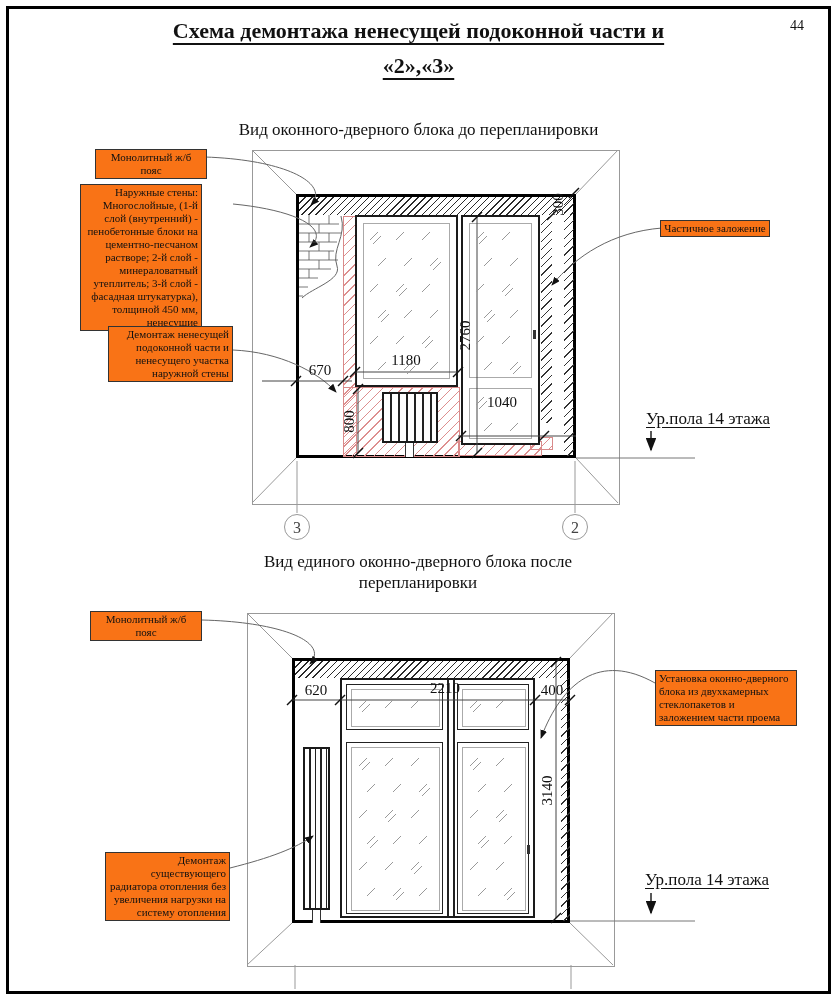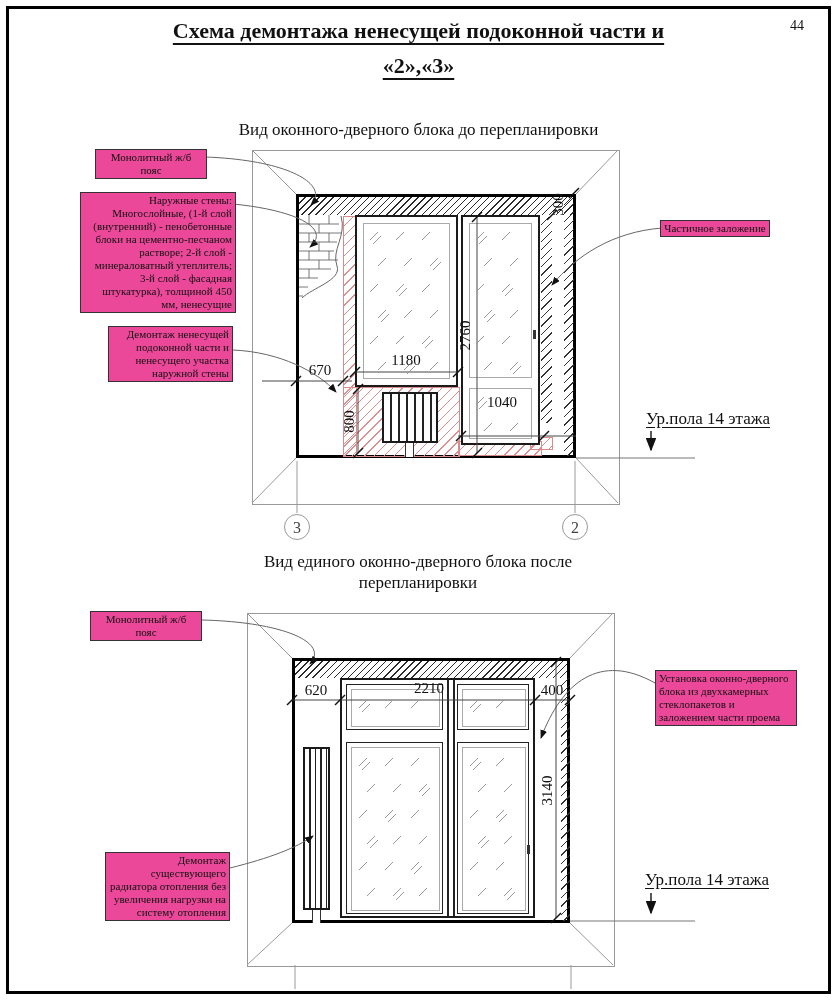--- a/index.html
+++ b/index.html
@@ -28,21 +28,21 @@
   .frame{position:absolute;border:2px solid #1a1a1a;z-index:1;background:#fff;box-sizing:border-box;}
   .glass{position:absolute;border:1px solid #aaa;background:#fff;}
   .pane{position:absolute;border:1px solid #222;background:#fff;box-sizing:border-box;}
   .mullion{position:absolute;border-left:2px solid #222;border-right:2px solid #222;background:#fff;box-sizing:border-box;}
   .handle{position:absolute;background:#333;z-index:2;}
   .radiator{position:absolute;border:2px solid #1a1a1a;z-index:2;background-color:#fff;box-sizing:border-box;}
   .rad-bars-7{background-image:repeating-linear-gradient(90deg,transparent 0 6.5px,#222 6.5px 8px);}
   .rad-bars-5{background-image:repeating-linear-gradient(90deg,transparent 0 4px,#222 4px 5.5px);}
   .rad-stem{position:absolute;border-left:1.5px solid #333;border-right:1.5px solid #333;background:#fff;z-index:1;box-sizing:border-box;}
   
-  .note-box{position:absolute;border:1px solid #333;background:#ec4899;z-index:4;
+  .note-box{position:absolute;border:1px solid #333;background:#f97316;z-index:4;
     font-size:11px;line-height:13px;padding:1px 3px;box-sizing:border-box;}
   .ra{text-align:right;} .la{text-align:left;} .ca{text-align:center;}
   .dim{position:absolute;font-size:15px;z-index:3;text-align:center;white-space:nowrap;}
   .dim-v{transform:rotate(-90deg);transform-origin:center center;}
   .floor-label{position:absolute;font-size:17px;z-index:3;text-decoration:underline;
     text-underline-offset:3px;white-space:nowrap;}
   .axis-circle{position:absolute;width:26px;height:26px;border:1px solid #999;border-radius:50%;
     text-align:center;line-height:25px;font-size:16px;color:#444;z-index:3;background:#fff;box-sizing:border-box;}
   svg.overlay{position:absolute;left:0;top:0;z-index:2;}
 </style>
@@ -86,21 +86,21 @@
 <div class="rad-stem" style="left:405px;top:443px;width:9px;height:14px;"></div>
 
 <div class="dim" style="left:295px;top:362px;width:50px;">670</div>
 <div class="dim" style="left:381px;top:352px;width:50px;">1180</div>
 <div class="dim dim-v" style="left:440px;top:327px;width:50px;">2760</div>
 <div class="dim dim-v" style="left:324px;top:413px;width:50px;">800</div>
 <div class="dim" style="left:477px;top:394px;width:50px;">1040</div>
 <div class="dim dim-v" style="left:533px;top:196px;width:50px;">300</div>
 
 <div class="note-box ca" style="left:95px;top:149px;width:112px;">Монолитный ж/б пояс</div>
-<div class="note-box ra" style="left:80px;top:192px;width:156px;">Наружные стены: Многослойные, (1-й слой (внутренний) - пенобетонные блоки на цементно-песчаном растворе; 2-й слой - минераловатный утеплитель; 3-й слой - фасадная штукатурка), толщиной 450 мм, ненесущие</div>
+<div class="note-box ra" style="left:80px;top:184px;width:122px;">Наружные стены: Многослойные, (1-й слой (внутренний) - пенобетонные блоки на цементно-песчаном растворе; 2-й слой - минераловатный утеплитель; 3-й слой - фасадная штукатурка), толщиной 450 мм, ненесущие</div>
 <div class="note-box ra" style="left:108px;top:326px;width:125px;">Демонтаж ненесущей подоконной части и ненесущего участка наружной стены</div>
 <div class="note-box ca" style="left:660px;top:220px;width:110px;">Частичное заложение</div>
 <div class="floor-label" style="left:646px;top:409px;">Ур.пола 14 этажа</div>
 
 <div class="axis-circle" style="left:284px;top:514px;">3</div>
 <div class="axis-circle" style="left:562px;top:514px;">2</div>
 
 <div class="outer-rect" style="left:247px;top:613px;width:366px;height:352px;"></div>
 <div class="wall-rect" style="left:292px;top:658px;width:278px;height:265px;"></div>
 <div class="hatch" style="left:295px;top:661px;width:272px;height:17px;"></div>
@@ -120,21 +120,21 @@
   <div class="pane" style="left:115px;top:62px;width:72px;height:172px;">
     <div class="glass" style="left:4px;top:4px;width:62px;height:162px;"></div>
   </div>
 </div>
 <div class="handle" style="left:527px;top:845px;width:3px;height:9px;"></div>
 
 <div class="radiator rad-bars-5" style="left:303px;top:747px;width:27px;height:163px;"></div>
 <div class="rad-stem" style="left:312px;top:910px;width:9px;height:13px;"></div>
 
 <div class="dim" style="left:291px;top:682px;width:50px;">620</div>
-<div class="dim" style="left:404px;top:680px;width:50px;">2210</div>
+<div class="dim" style="left:420px;top:680px;width:50px;">2210</div>
 <div class="dim" style="left:527px;top:682px;width:50px;">400</div>
 <div class="dim dim-v" style="left:522px;top:782px;width:50px;">3140</div>
 
 <div class="note-box ca" style="left:90px;top:611px;width:112px;">Монолитный ж/б пояс</div>
 <div class="note-box la" style="left:655px;top:670px;width:142px;">Установка оконно-дверного блока из двухкамерных стеклопакетов и заложением части проема</div>
 <div class="note-box ra" style="left:105px;top:852px;width:125px;">Демонтаж существующего радиатора отопления без увеличения нагрузки на систему отопления</div>
 <div class="floor-label" style="left:645px;top:870px;">Ур.пола 14 этажа</div>
 
 <svg id="decor" class="overlay" width="837" height="1000" viewBox="0 0 837 1000">
   <defs>

